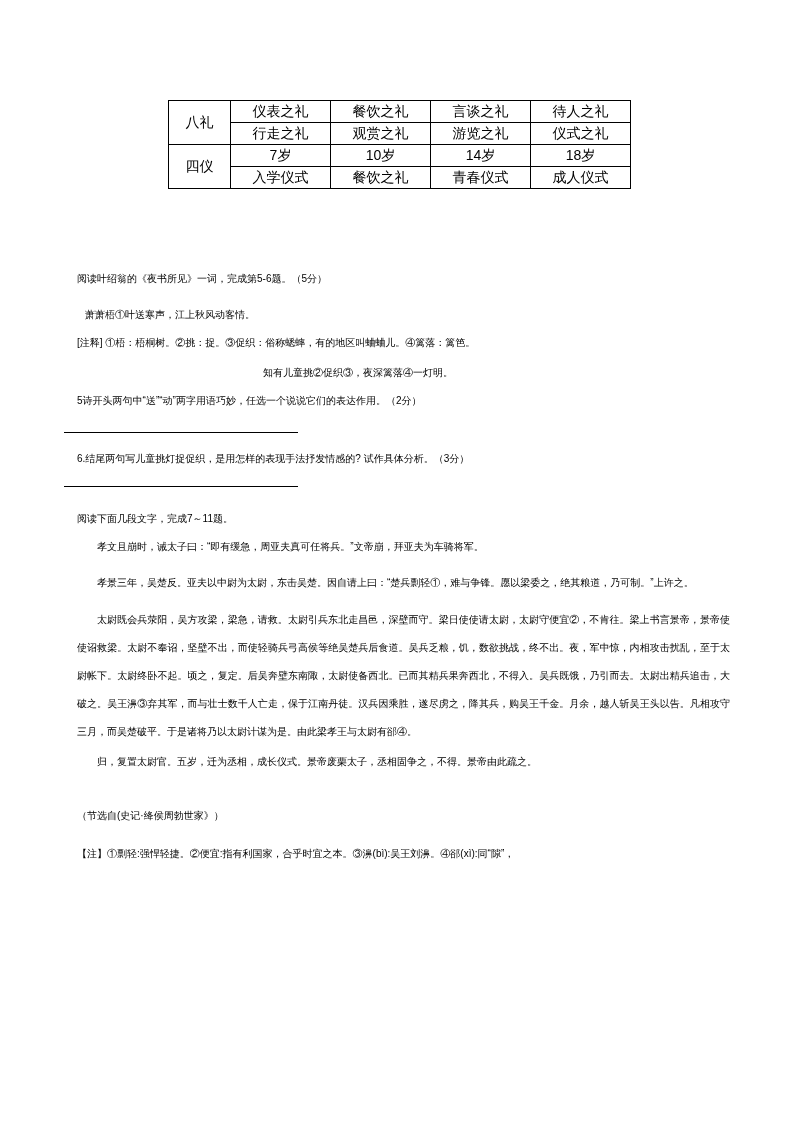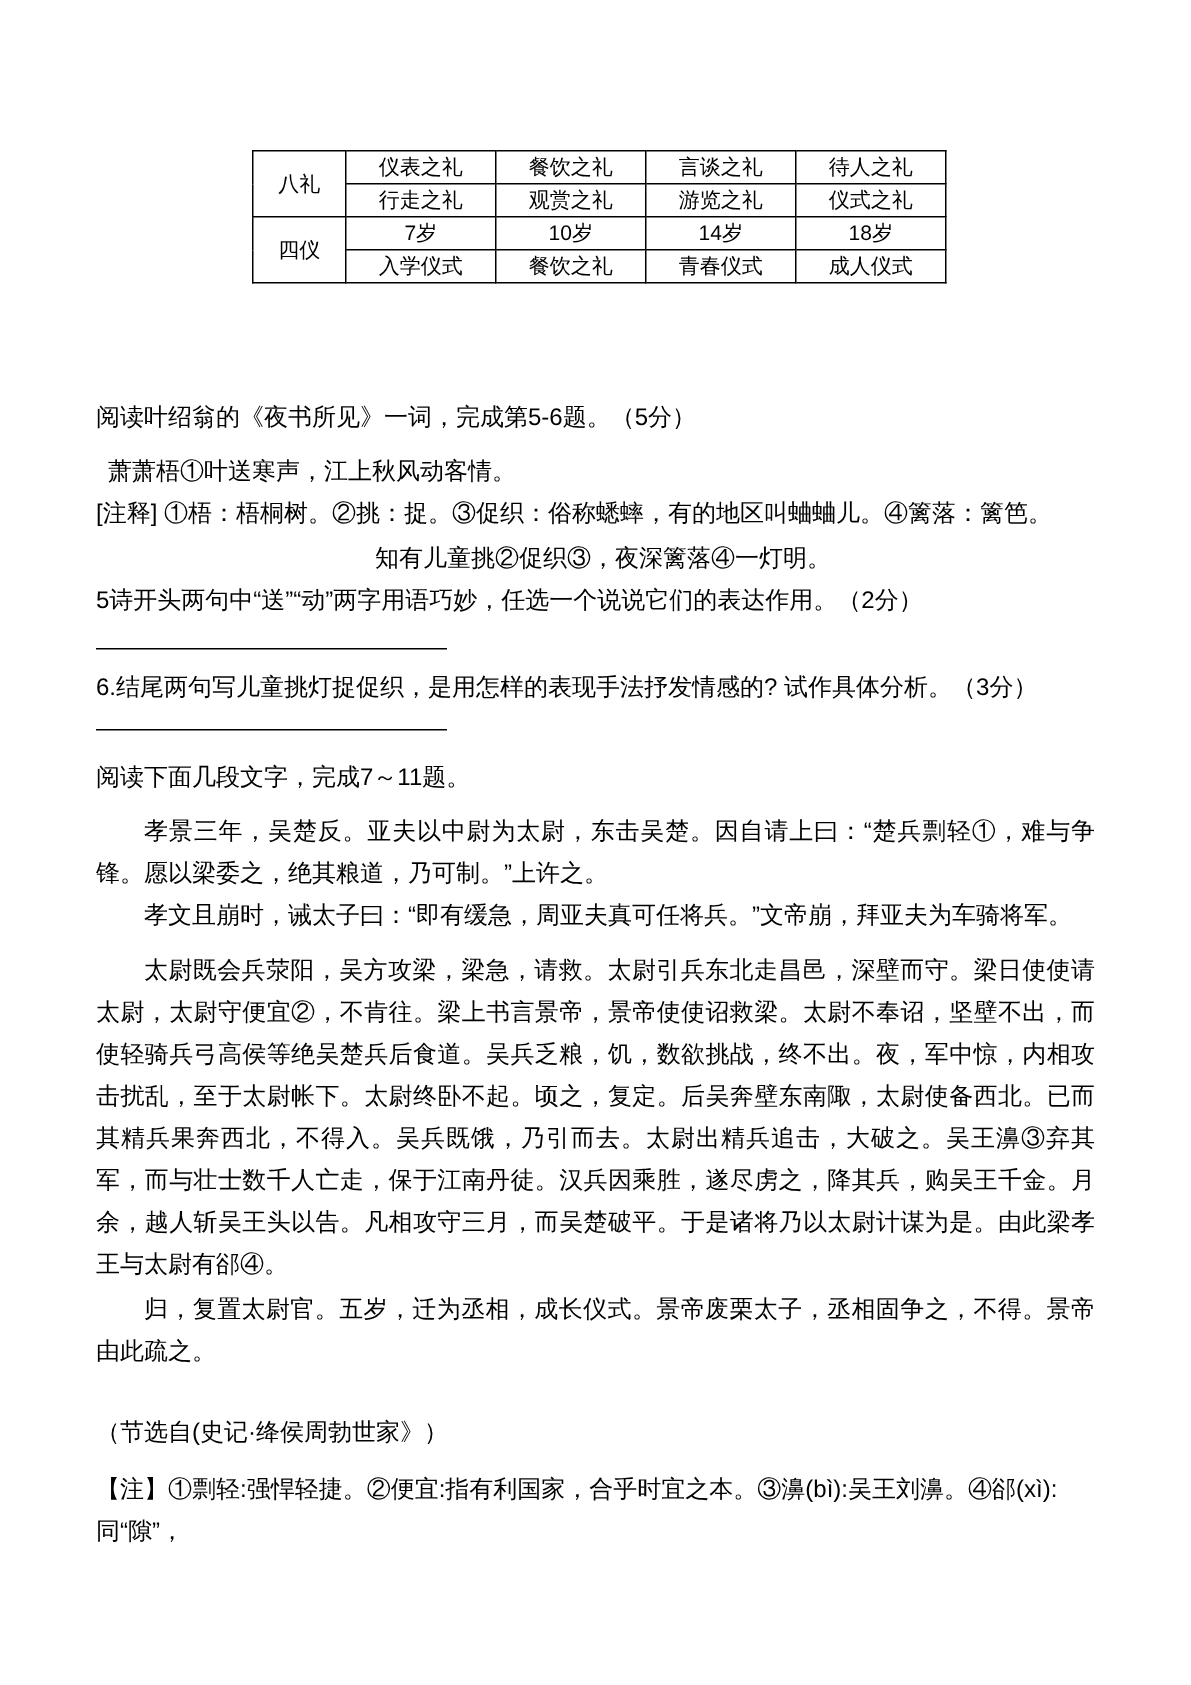--- a/index.html
+++ b/index.html
@@ -24,22 +24,23 @@
   table.rites-table td {
     border: 1px solid #000;
     text-align: center;
     vertical-align: middle;
     height: 22px;
     padding: 0 6px;
   }
   td.hdr-col { width: 62px; }
   td.data-col { width: 100px; }
   .line {
-    font-size: 16px;
+    font-size: 10px;
     line-height: 28px;
+    margin-left: 13px;
   }
   .poem-intro { margin-top: 76px; }
   .poem-line-1 { margin-top: 8px; padding-left: 8px; }
   .poem-line-2 { margin-top: 2px; padding-left: 186px; }
   .poem-notes { margin-top: 0; }
   .question { margin-top: 0; }
   .q6 { margin-top: 12px; }
   .answer-blank {
     width: 234px;
     height: 18px;
@@ -102,21 +103,21 @@
   <p class="line poem-notes">[注释] ①梧：梧桐树。②挑：捉。③促织：俗称蟋蟀，有的地区叫蛐蛐儿。④篱落：篱笆。</p>
   <p class="line poem-line-2">知有儿童挑②促织③，夜深篱落④一灯明。</p>
 
   <p class="line question q5">5诗开头两句中“送”“动”两字用语巧妙，任选一个说说它们的表达作用。（2分）</p>
   <div class="answer-blank"></div>
 
   <p class="line question q6">6.结尾两句写儿童挑灯捉促织，是用怎样的表现手法抒发情感的? 试作具体分析。（3分）</p>
   <div class="answer-blank blank-2"></div>
 
   <p class="line passage-intro">阅读下面几段文字，完成7～11题。</p>
+  <p class="line para p1">孝文且崩时，诫太子曰：“即有缓急，周亚夫真可任将兵。”文帝崩，拜亚夫为车骑将军。</p>
   <p class="line para p2">孝景三年，吴楚反。亚夫以中尉为太尉，东击吴楚。因自请上曰：“楚兵剽轻①，难与争锋。愿以梁委之，绝其粮道，乃可制。”上许之。</p>
-  <p class="line para p1">孝文且崩时，诫太子曰：“即有缓急，周亚夫真可任将兵。”文帝崩，拜亚夫为车骑将军。</p>
   <p class="line para p3">太尉既会兵荥阳，吴方攻梁，梁急，请救。太尉引兵东北走昌邑，深壁而守。梁日使使请太尉，太尉守便宜②，不肯往。梁上书言景帝，景帝使使诏救梁。太尉不奉诏，坚壁不出，而使轻骑兵弓高侯等绝吴楚兵后食道。吴兵乏粮，饥，数欲挑战，终不出。夜，军中惊，内相攻击扰乱，至于太尉帐下。太尉终卧不起。顷之，复定。后吴奔壁东南陬，太尉使备西北。已而其精兵果奔西北，不得入。吴兵既饿，乃引而去。太尉出精兵追击，大破之。吴王濞③弃其军，而与壮士数千人亡走，保于江南丹徒。汉兵因乘胜，遂尽虏之，降其兵，购吴王千金。月余，越人斩吴王头以告。凡相攻守三月，而吴楚破平。于是诸将乃以太尉计谋为是。由此梁孝王与太尉有郤④。</p>
   <p class="line para p4">归，复置太尉官。五岁，迁为丞相，成长仪式。景帝废栗太子，丞相固争之，不得。景帝由此疏之。</p>
 
   <p class="line source-line">（节选自(史记·绛侯周勃世家》）</p>
   <p class="line note-line">【注】①剽轻:强悍轻捷。②便宜:指有利国家，合乎时宜之本。③濞(bì):吴王刘濞。④郤(xì):同“隙”，</p>
 
 </div>
 
 </body></html>

